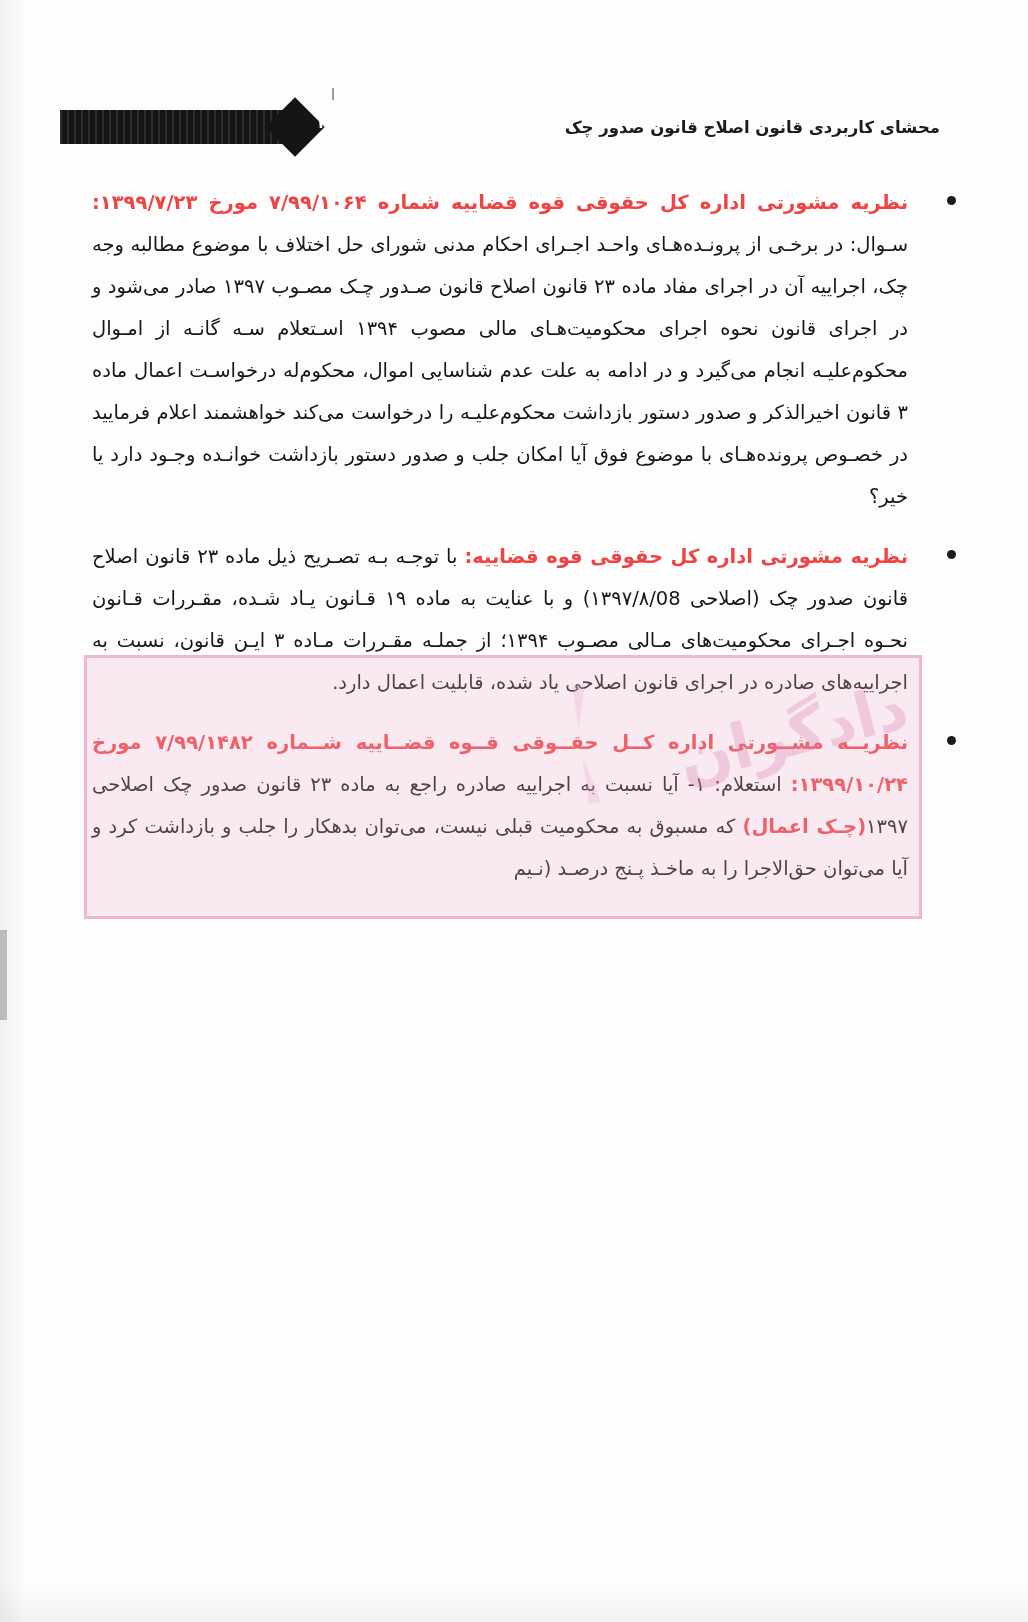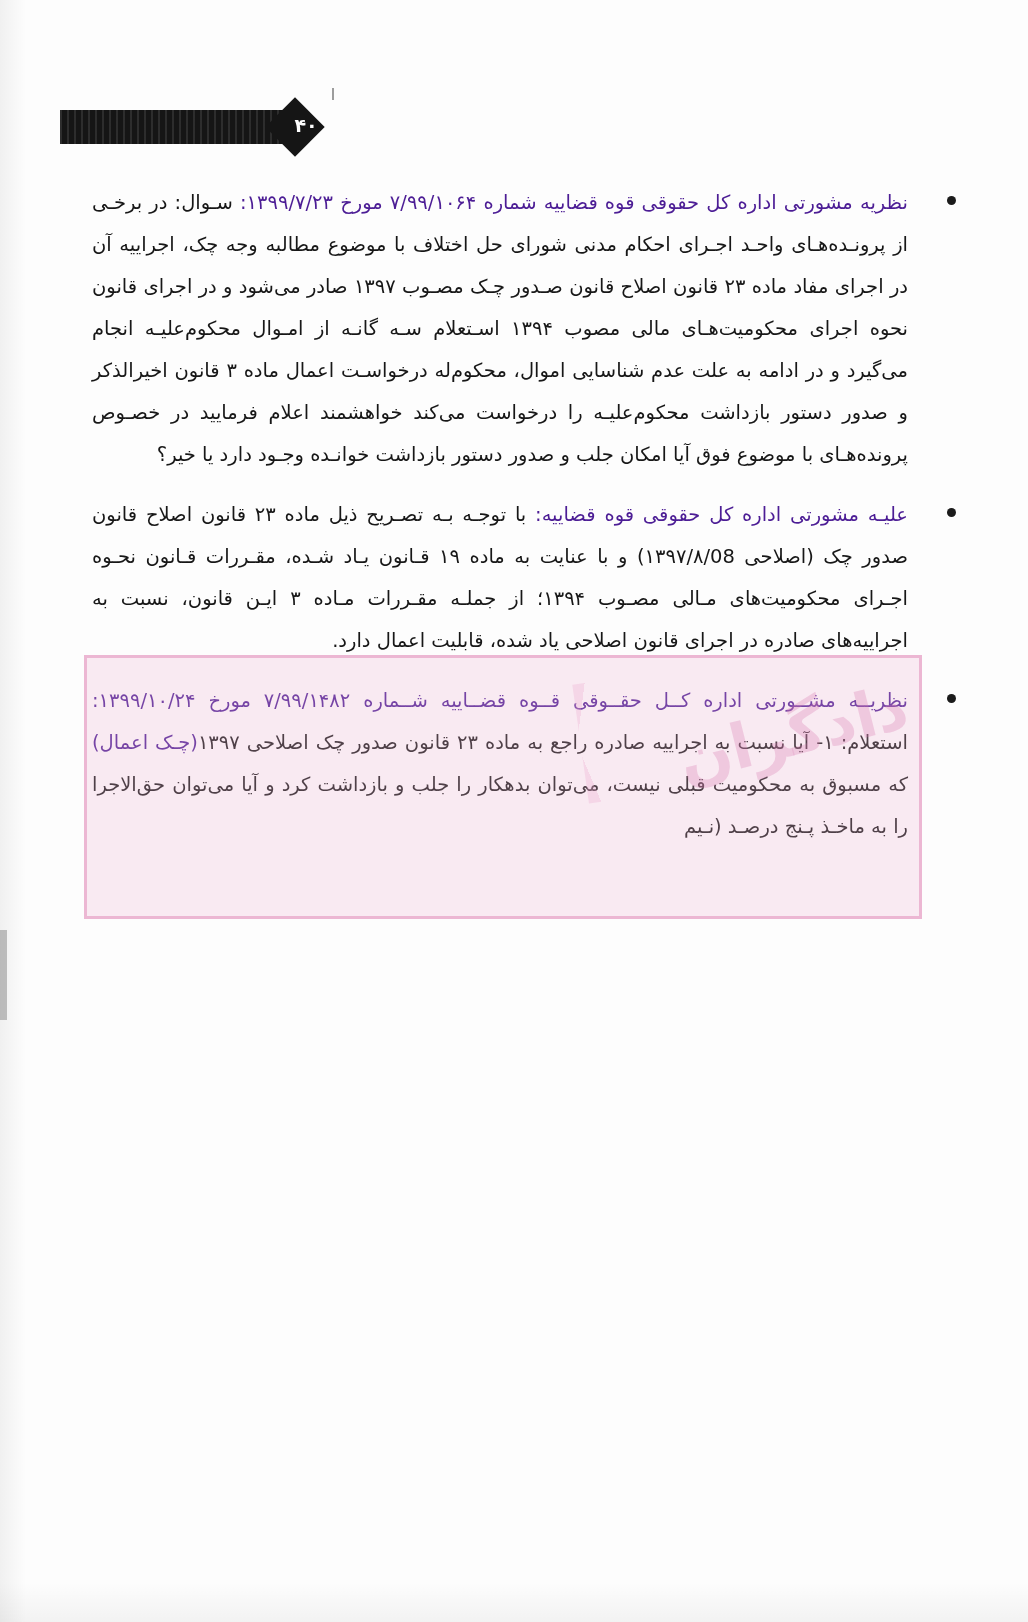--- a/index.html
+++ b/index.html
@@ -88,25 +88,25 @@
     position: absolute;
     left: 214px;
     top: 4px;
     width: 42px;
     height: 42px;
     background: #151515;
     transform: rotate(45deg);
   }
   .folio-num {
     position: absolute;
-    left: 224px;
+    left: 232px;
     top: 12px;
     width: 44px;
-    text-align: center;
-    font-size: 19px;
+    text-align: right;
+    font-size: 15px;
     font-weight: bold;
     color: #ffffff;
     z-index: 3;
   }
   .folio-tick {
     position: absolute;
     left: 272px;
     top: -14px;
     width: 2px;
     height: 12px;
@@ -135,22 +135,22 @@
     background: #1b1b1b;
   }
   .para-text {
     font-size: 19.5px;
     line-height: 42px;
     text-align: justify;
     text-justify: inter-word;
     color: #171717;
   }
   .para-text b {
-    font-weight: normal;
-    color: #4c1d95;
+    font-weight: bold;
+    color: #ef4444;
   }
 
   
   .stamp {
     position: absolute;
     left: 84px;
     top: 655px;
     width: 832px;
     height: 258px;
     background: rgba(238, 180, 212, 0.26);
@@ -192,41 +192,42 @@
 </head>
 <body>
 
 <div class="page">
 
   <div class="scan-shade-left"></div>
   <div class="scan-shade-bottom"></div>
   <div class="edge-mark"></div>
 
   <div class="header">
+    <div class="header-title">محشای کاربردی قانون اصلاح قانون صدور چک</div>
     <div class="folio-wrap">
       <div class="folio-bar"></div>
       <div class="folio-diamond"></div>
       <div class="folio-num">۴۰</div>
       <div class="folio-tick"></div>
     </div>
   </div>
 
   <div class="content">
 
     <div class="para">
       <div class="bullet"></div>
       <div class="para-text">
         <b>نظریه مشورتی اداره کل حقوقی قوه قضاییه شماره ۷/۹۹/۱۰۶۴ مورخ ۱۳۹۹/۷/۲۳:</b><span> سـوال: در برخـی از پرونـده‌هـای واحـد اجـرای احکام مدنی شورای حل اختلاف با موضوع مطالبه وجه چک، اجراییه آن در اجرای مفاد ماده ۲۳ قانون اصلاح قانون صـدور چـک مصـوب ۱۳۹۷ صادر می‌شود و در اجرای قانون نحوه اجرای محکومیت‌هـای مالی مصوب ۱۳۹۴ اسـتعلام سـه گانـه از امـوال محکوم‌علیـه انجام می‌گیرد و در ادامه به علت عدم شناسایی اموال، محکوم‌له درخواسـت اعمال ماده ۳ قانون اخیرالذکر و صدور دستور بازداشت محکوم‌علیـه را درخواست می‌کند خواهشمند اعلام فرمایید در خصـوص پرونده‌هـای با موضوع فوق آیا امکان جلب و صدور دستور بازداشت خوانـده وجـود دارد یا خیر؟</span>
       </div>
     </div>
 
     <div class="para">
       <div class="bullet"></div>
       <div class="para-text">
-        <b>علیـه مشورتی اداره کل حقوقی قوه قضاییه:</b><span> با توجـه بـه تصـریح ذیل ماده ۲۳ قانون اصلاح قانون صدور چک (اصلاحی ۱۳۹۷/۸/08) و با عنایت به ماده ۱۹ قـانون یـاد شـده، مقـررات قـانون نحـوه اجـرای محکومیت‌های مـالی مصـوب ۱۳۹۴؛ از جملـه مقـررات مـاده ۳ ایـن قانون، نسبت به اجراییه‌های صادره در اجرای قانون اصلاحی یاد شده، قابلیت اعمال دارد.</span>
+        <b>نظریه مشورتی اداره کل حقوقی قوه قضاییه:</b><span> با توجـه بـه تصـریح ذیل ماده ۲۳ قانون اصلاح قانون صدور چک (اصلاحی ۱۳۹۷/۸/08) و با عنایت به ماده ۱۹ قـانون یـاد شـده، مقـررات قـانون نحـوه اجـرای محکومیت‌های مـالی مصـوب ۱۳۹۴؛ از جملـه مقـررات مـاده ۳ ایـن قانون، نسبت به اجراییه‌های صادره در اجرای قانون اصلاحی یاد شده، قابلیت اعمال دارد.</span>
       </div>
     </div>
 
     <div class="para">
       <div class="bullet"></div>
       <div class="para-text">
         <b>نظریــه مشــورتی اداره کــل حقــوقی قــوه قضــاییه شــماره ۷/۹۹/۱۴۸۲ مورخ ۱۳۹۹/۱۰/۲۴:</b><span> استعلام: ۱- آیا نسبت به اجراییه صادره راجع به ماده ۲۳ قانون صدور چک اصلاحی ۱۳۹۷</span><b>(چـک اعمال)</b><span> که مسبوق به محکومیت قبلی نیست، می‌توان بدهکار را جلب و بازداشت کرد و آیا می‌توان حق‌الاجرا را به ماخـذ پـنج درصـد (نـیم</span>
       </div>
     </div>
 

